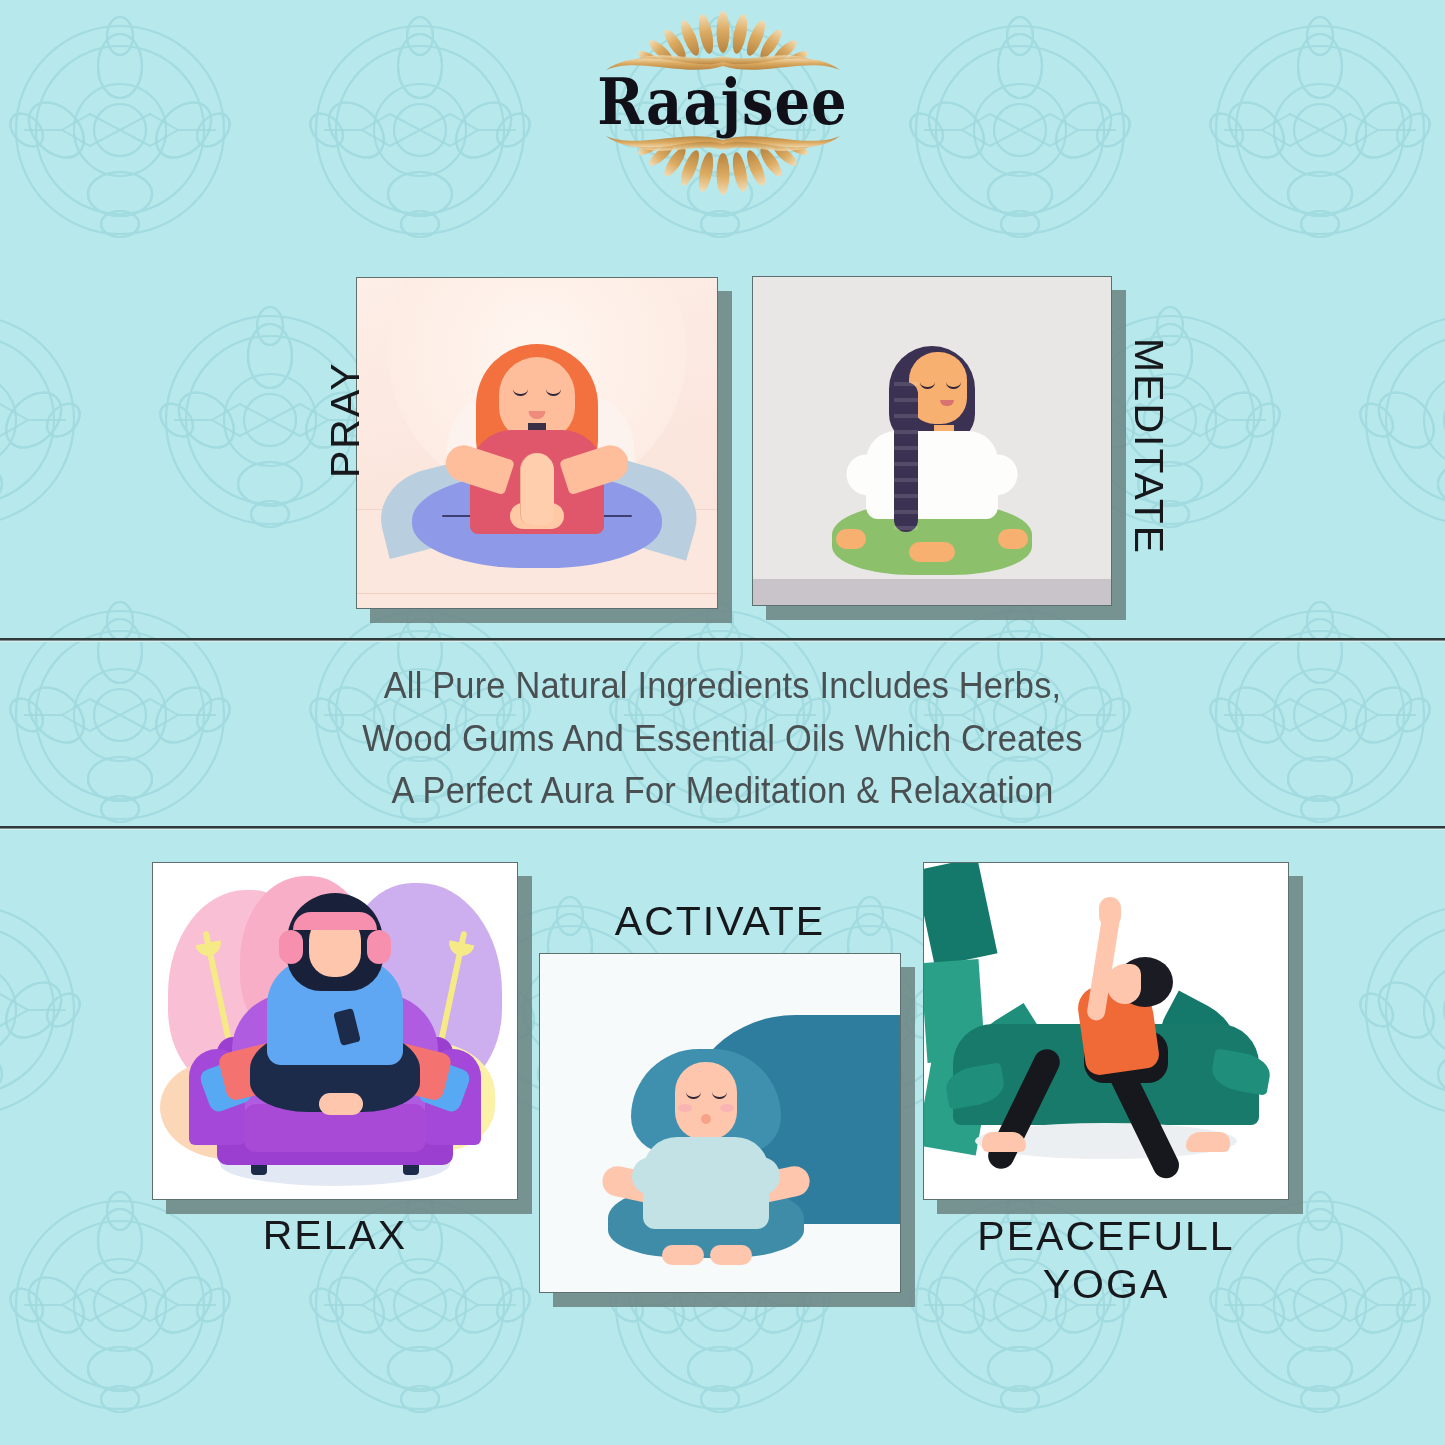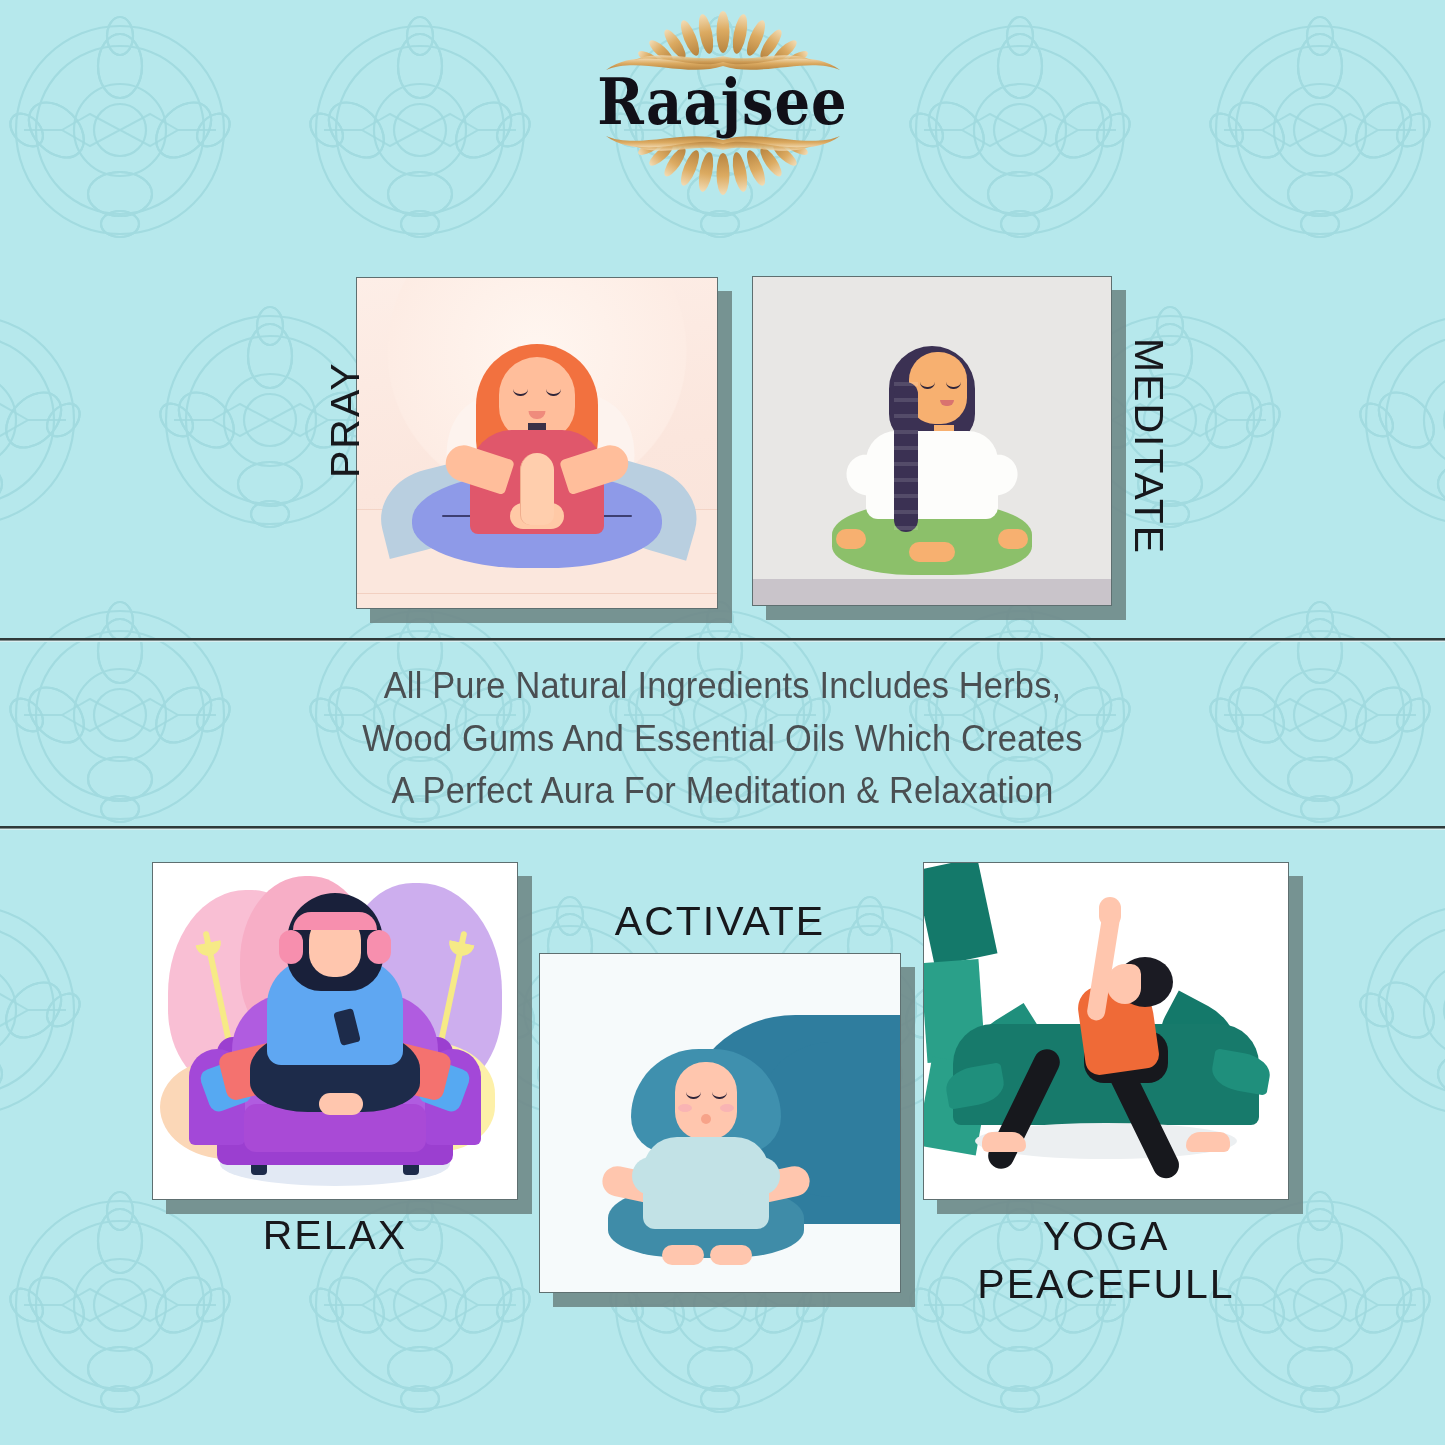--- a/index.html
+++ b/index.html
@@ -562,17 +562,17 @@
         <div class="yog-footR"></div>
       <div class="yog-hip"></div>
       <div class="yog-top"></div>
       <div class="yog-arm"></div>
       <div class="yog-hand"></div>
       <div class="yog-head"></div>
       <div class="yog-face"></div>
     </div>
   </div>
   <div class="label center" id="label-yoga">
+    <div>PEACEFULL</div>
     <div>YOGA</div>
-    <div>PEACEFULL</div>
   </div>
 
 </div>
 
 </body></html>

